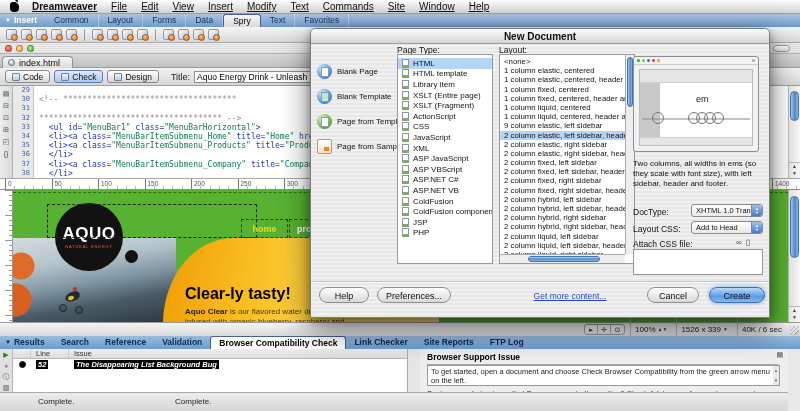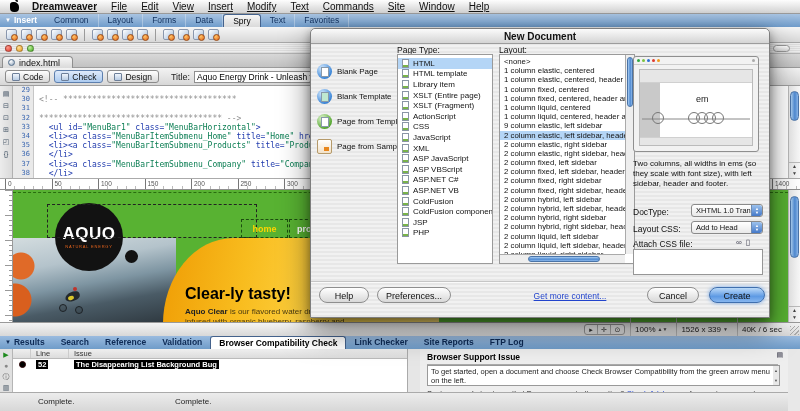--- a/index.html
+++ b/index.html
@@ -117,21 +117,21 @@
   .rh-icon{width:18px;border-right:1px solid #ccc;}
   .rh-line{width:38px;border-right:1px solid #ccc;padding-left:5px;}
   .rh-issue{flex:1;padding-left:5px;}
   .res-row{display:flex;height:11px;align-items:center;font-size:7.5px;color:#111;}
   .row-ic{width:18px;display:flex;justify-content:center;flex:none;}
   .stop-ic{width:7px;height:7px;border-radius:50%;background:radial-gradient(circle at 35% 30%,#c23b2e,#4d0b0e);border:1px solid #2d0406;}
   .pie-ic{width:7px;height:7px;border-radius:50%;background:conic-gradient(#d4281e 0 75%,#f6f6f6 75% 100%);border:1px solid #8f1610;}
   .row-line{width:38px;padding-left:5px;flex:none;}
   .row-issue{flex:1;padding-left:5px;overflow:hidden;white-space:nowrap;}
   .res-row i{font-style:normal;padding:0 2px;}
-  .res-row.sel i{background:#000;color:#fff;font-weight:bold;}
+  .res-row.sel i{background:#000;color:#fff;font-weight:bold;font-style:italic;}
   #res-right{position:absolute;left:408px;right:0;top:13px;bottom:19px;background:#eeeeee;margin-left:12px;}
   .panel-menu{position:absolute;right:5px;top:2px;font-size:7px;color:#334;}
   .bs-title{position:absolute;left:7px;right:10px;top:3px;font-size:8.5px;font-weight:bold;color:#000;border-bottom:1px solid #aaa;padding-bottom:2px;}
   .bs-box{position:absolute;left:7px;right:14px;top:16px;height:21px;background:#fff;border:1px solid #999;font-size:7.5px;color:#222;padding:2px 3px;line-height:8.5px;}
   .bs-sb{position:absolute;right:8px;top:16px;width:7px;height:21px;border:1px solid #999;border-left:none;background:#e8e8e8;font-size:4px;text-align:center;color:#555;line-height:10px;}
   .bs-footer{position:absolute;left:7px;top:40px;font-size:7.5px;color:#222;}
   .bs-footer a{color:#1a3fd4;text-decoration:underline;}
   #res-status{position:absolute;left:0;right:0;bottom:0;height:19px;background:linear-gradient(#ececec,#d7d7d7);border-top:1px solid #aaa;font-size:8px;color:#222;}
   #res-status .st1{position:absolute;left:38px;top:4px;}
   #res-status .st2{position:absolute;left:175px;top:4px;}

